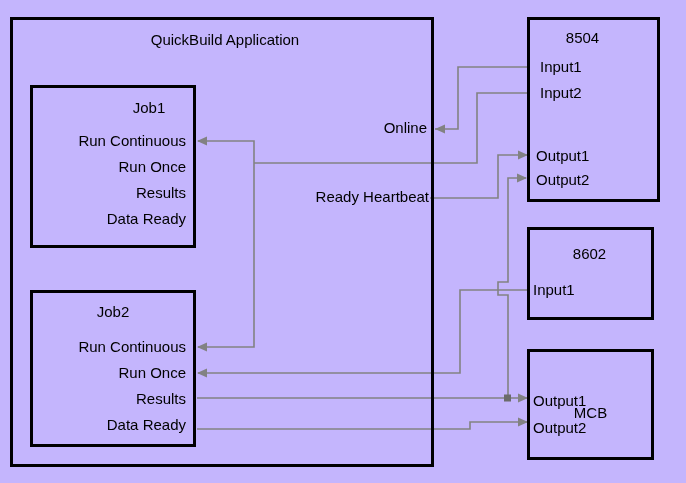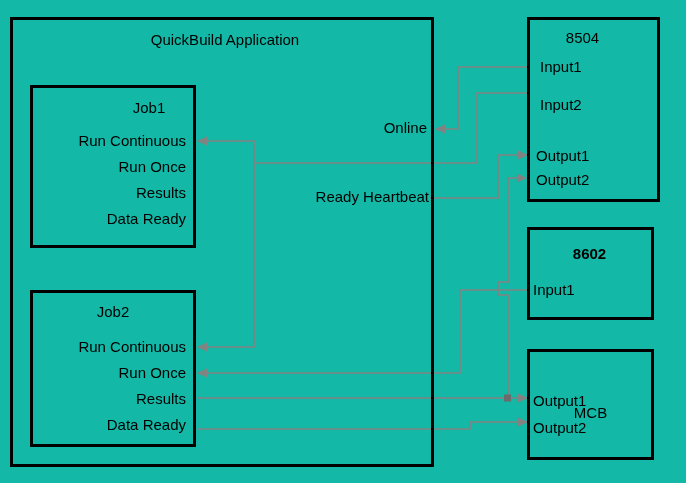--- a/index.html
+++ b/index.html
@@ -1,17 +1,17 @@
 <!DOCTYPE html>
 <html><head>
 <meta charset="utf-8">
 <style>
   html,body{margin:0;padding:0;background:#ffffff;}
   .canvas{
-    position:relative;width:686px;height:483px;background:#14b8a6;overflow:hidden;
+    position:relative;width:686px;height:483px;background:#c4b5fd;overflow:hidden;
     font-family:"Liberation Sans", sans-serif;color:#000;
   }
   .box{position:absolute;border:3px solid #000;background:transparent;box-sizing:border-box;z-index:2;}
   .app-box{left:10px;top:17px;width:424px;height:450px;}
   .job1-box{left:30px;top:85px;width:166px;height:163px;}
   .job2-box{left:30px;top:290px;width:166px;height:157px;}
   .d8504-box{left:527px;top:17px;width:133px;height:185px;}
   .d8602-box{left:527px;top:227px;width:127px;height:93px;}
   .mcb-box{left:527px;top:349px;width:127px;height:111px;}
 
@@ -27,24 +27,24 @@
   .j1-dr{left:40px;top:211px;width:146px;}
   .job2-title{left:30px;top:304px;width:166px;}
   .j2-rc{left:40px;top:339px;width:146px;}
   .j2-ro{left:40px;top:365px;width:146px;}
   .j2-res{left:40px;top:391px;width:146px;}
   .j2-dr{left:40px;top:417px;width:146px;}
   .online-lbl{left:327px;top:120px;width:100px;}
   .heartbeat-lbl{left:259px;top:189px;width:170px;}
   .t8504{left:527px;top:30px;width:111px;}
   .in1-8504{left:540px;top:59px;}
-  .in2-8504{left:540px;top:85px;margin-top:12px;}
+  .in2-8504{left:540px;top:85px;}
   .out1-8504{left:536px;top:148px;}
   .out2-8504{left:536px;top:172px;}
-  .t8602{left:527px;top:246px;width:125px;font-weight:bold;}
+  .t8602{left:527px;top:246px;width:125px;}
   .in1-8602{left:533px;top:282px;}
   .tmcb{left:527px;top:357px;width:127px;margin-top:48px;}
   .out1-mcb{left:533px;top:393px;}
   .out2-mcb{left:533px;top:420px;}
 
   .wires{position:absolute;left:0;top:0;z-index:1;}
   .wires path{fill:none;stroke:#828282;stroke-width:1.6;}
   .wires polygon{fill:#828282;stroke:none;}
   .wires rect{fill:#6b6b6b;stroke:none;}
 </style>

